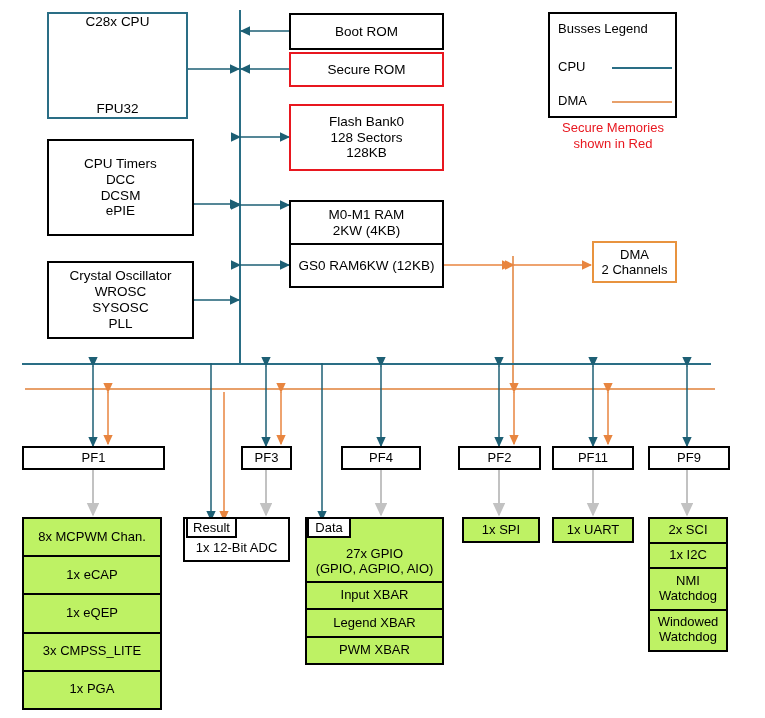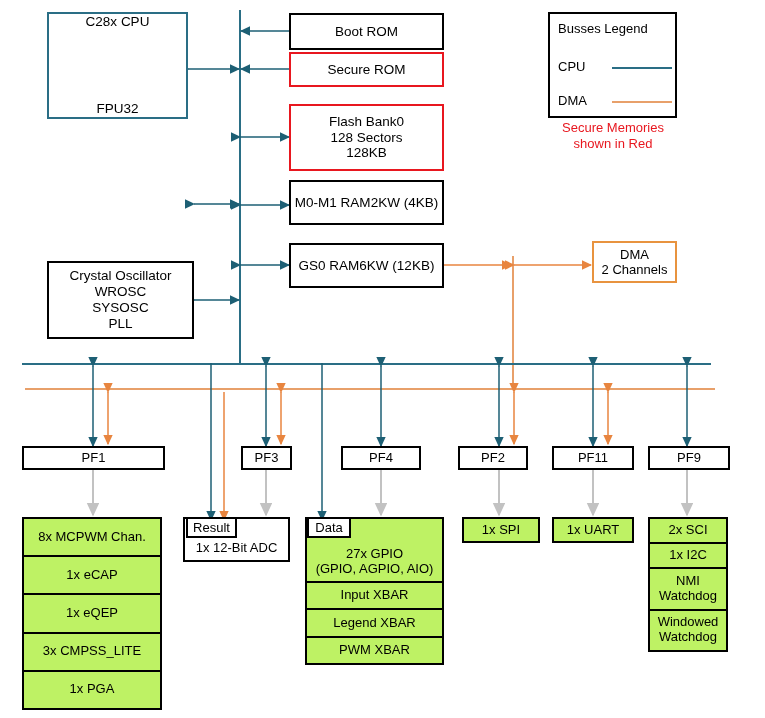--- a/index.html
+++ b/index.html
@@ -115,20 +115,26 @@
       <path d="M687,470 L687,515"></path>
     </g>
   </svg>
 
   <div class="box bteal" style="left:47px;top:12px;width:141px;height:107px;font-size:13.5px;flex-direction:column;">
     <div>C28x CPU</div>
     <div style="height:22px;"></div>
     <div>FPU32</div>
   </div>
 
+  <div class="box bk" style="left:47px;top:139px;width:147px;height:97px;font-size:13.5px;flex-direction:column;">
+    <div>CPU Timers</div>
+    <div>DCC</div>
+    <div>DCSM</div>
+    <div>ePIE</div>
+  </div>
 
   <div class="box bk" style="left:47px;top:261px;width:147px;height:78px;font-size:13.5px;flex-direction:column;">
     <div>Crystal Oscillator</div>
     <div>WROSC</div>
     <div>SYSOSC</div>
     <div>PLL</div>
   </div>
 
   <div class="box bk" style="left:289px;top:13px;width:155px;height:37px;font-size:13.5px;">
     <span>Boot ROM</span>
@@ -137,21 +143,21 @@
   <div class="box bred" style="left:289px;top:52px;width:155px;height:35px;font-size:13.5px;">
     <span>Secure ROM</span>
   </div>
 
   <div class="box bred" style="left:289px;top:104px;width:155px;height:67px;font-size:13.5px;flex-direction:column;">
     <span>Flash Bank0</span>
     <span>128 Sectors</span>
     <span>128KB</span>
   </div>
 
-  <div class="box bk" style="left:289px;top:180px;width:155px;height:45px;font-size:13.5px;flex-direction:row;">
+  <div class="box bk" style="left:289px;top:200px;width:155px;height:45px;font-size:13.5px;flex-direction:column;">
     <span>M0-M1 RAM</span>
     <span>2KW (4KB)</span>
   </div>
 
   <div class="box bk" style="left:289px;top:243px;width:155px;height:45px;font-size:13.5px;flex-direction:row;">
     <span>GS0 RAM</span>
     <span>6KW (12KB)</span>
   </div>
 
   <div class="box borange" style="left:592px;top:241px;width:85px;height:42px;font-size:13px;flex-direction:column;">
@@ -174,21 +180,21 @@
 
   <div class="box bk" style="left:22px;top:446px;width:143px;height:24px;font-size:13px;">
     <span>PF1</span>
   </div>
   <div class="box bk" style="left:241px;top:446px;width:51px;height:24px;font-size:13px;">
     <span>PF3</span>
   </div>
   <div class="box bk" style="left:341px;top:446px;width:80px;height:24px;font-size:13px;">
     <span>PF4</span>
   </div>
-  <div class="box bk" style="left:458px;top:446px;width:70px;height:24px;font-size:13px;">
+  <div class="box bk" style="left:458px;top:446px;width:83px;height:24px;font-size:13px;">
     <span>PF2</span>
   </div>
   <div class="box bk" style="left:552px;top:446px;width:82px;height:24px;font-size:13px;">
     <span>PF11</span>
   </div>
   <div class="box bk" style="left:648px;top:446px;width:82px;height:24px;font-size:13px;">
     <span>PF9</span>
   </div>
 
   <div class="stack" style="left:22px;top:517px;width:140px;height:193px;font-size:13px;">

